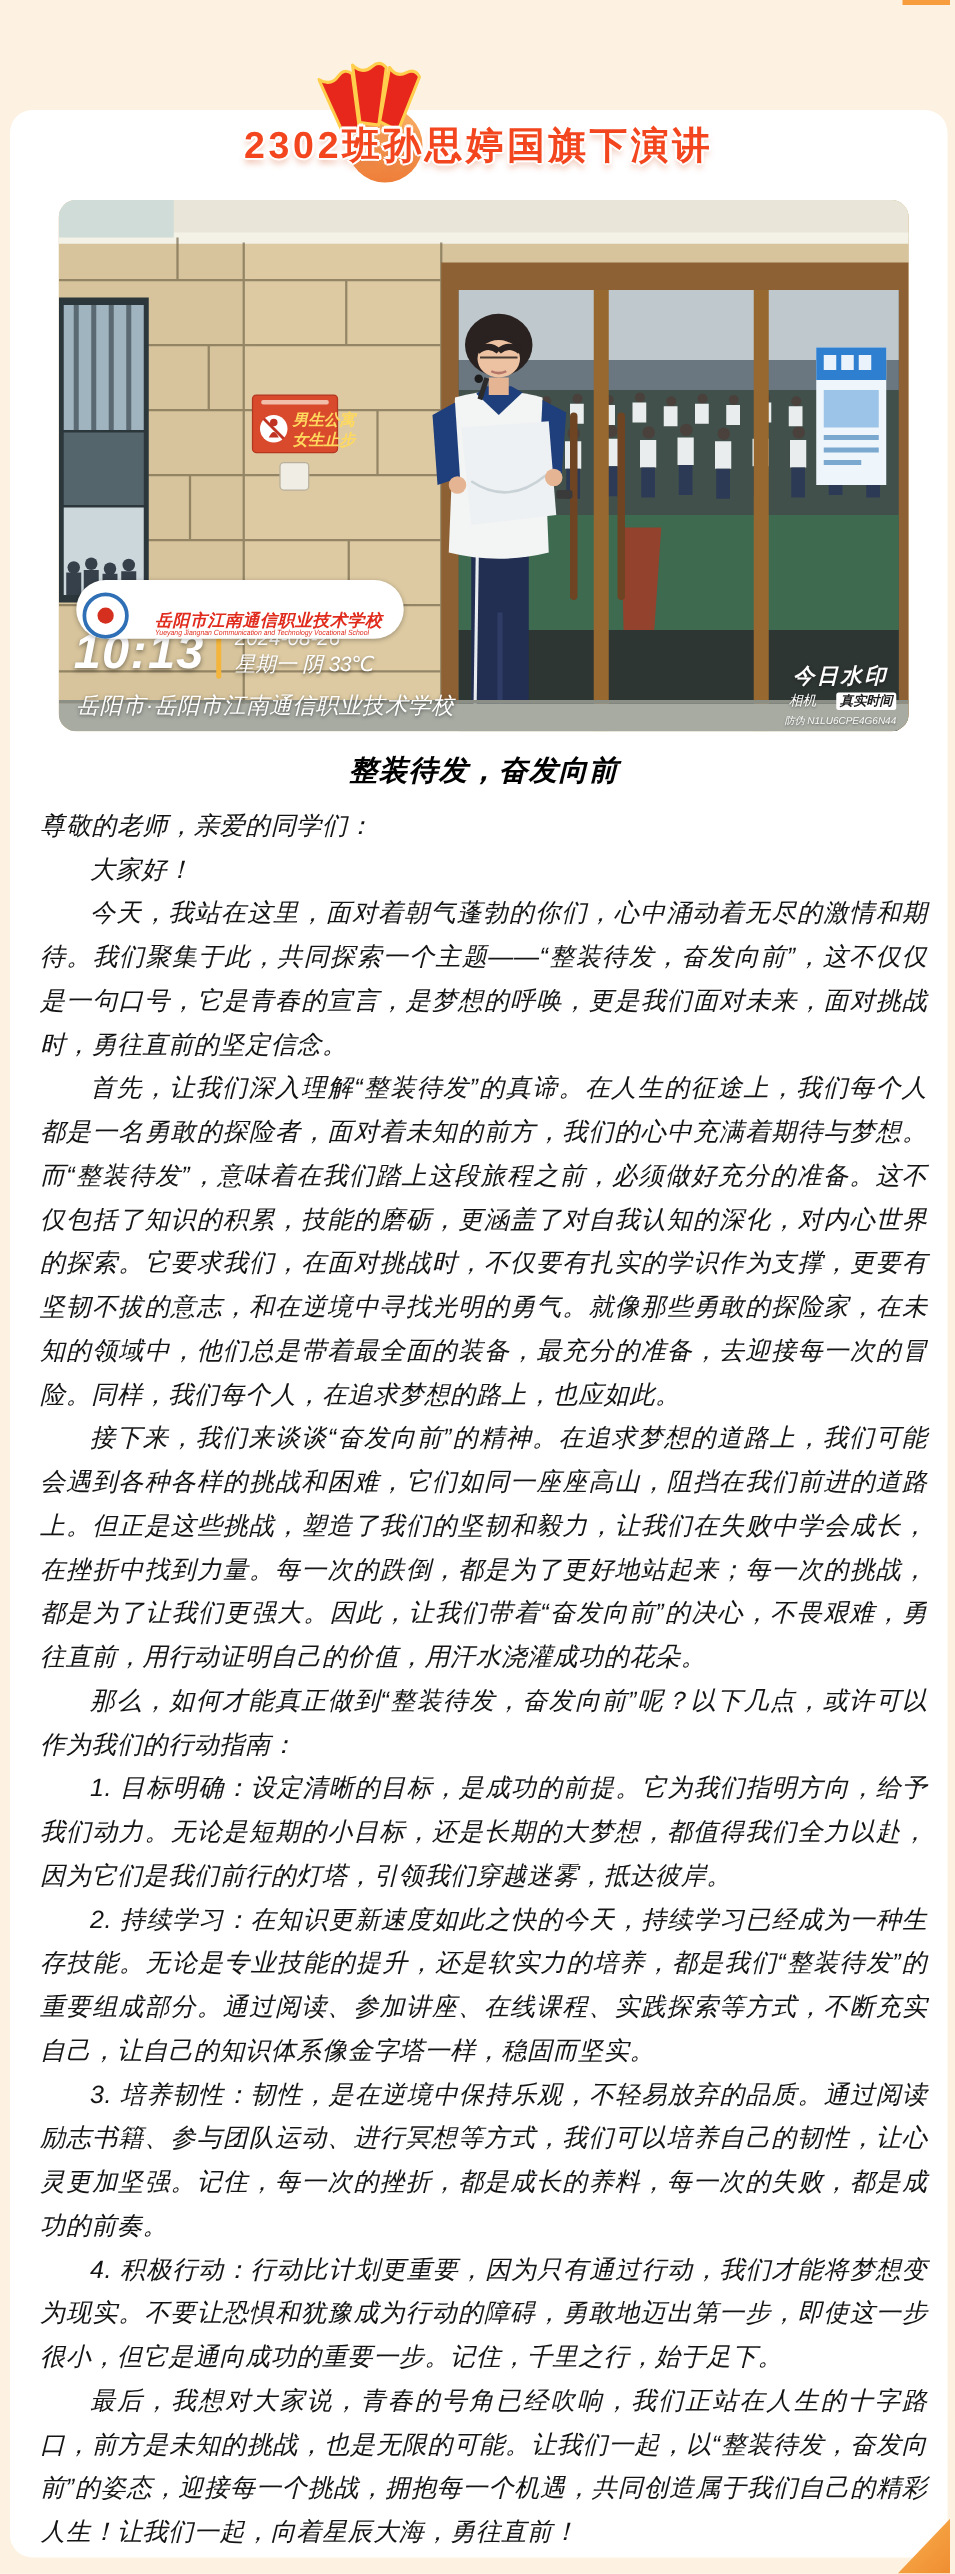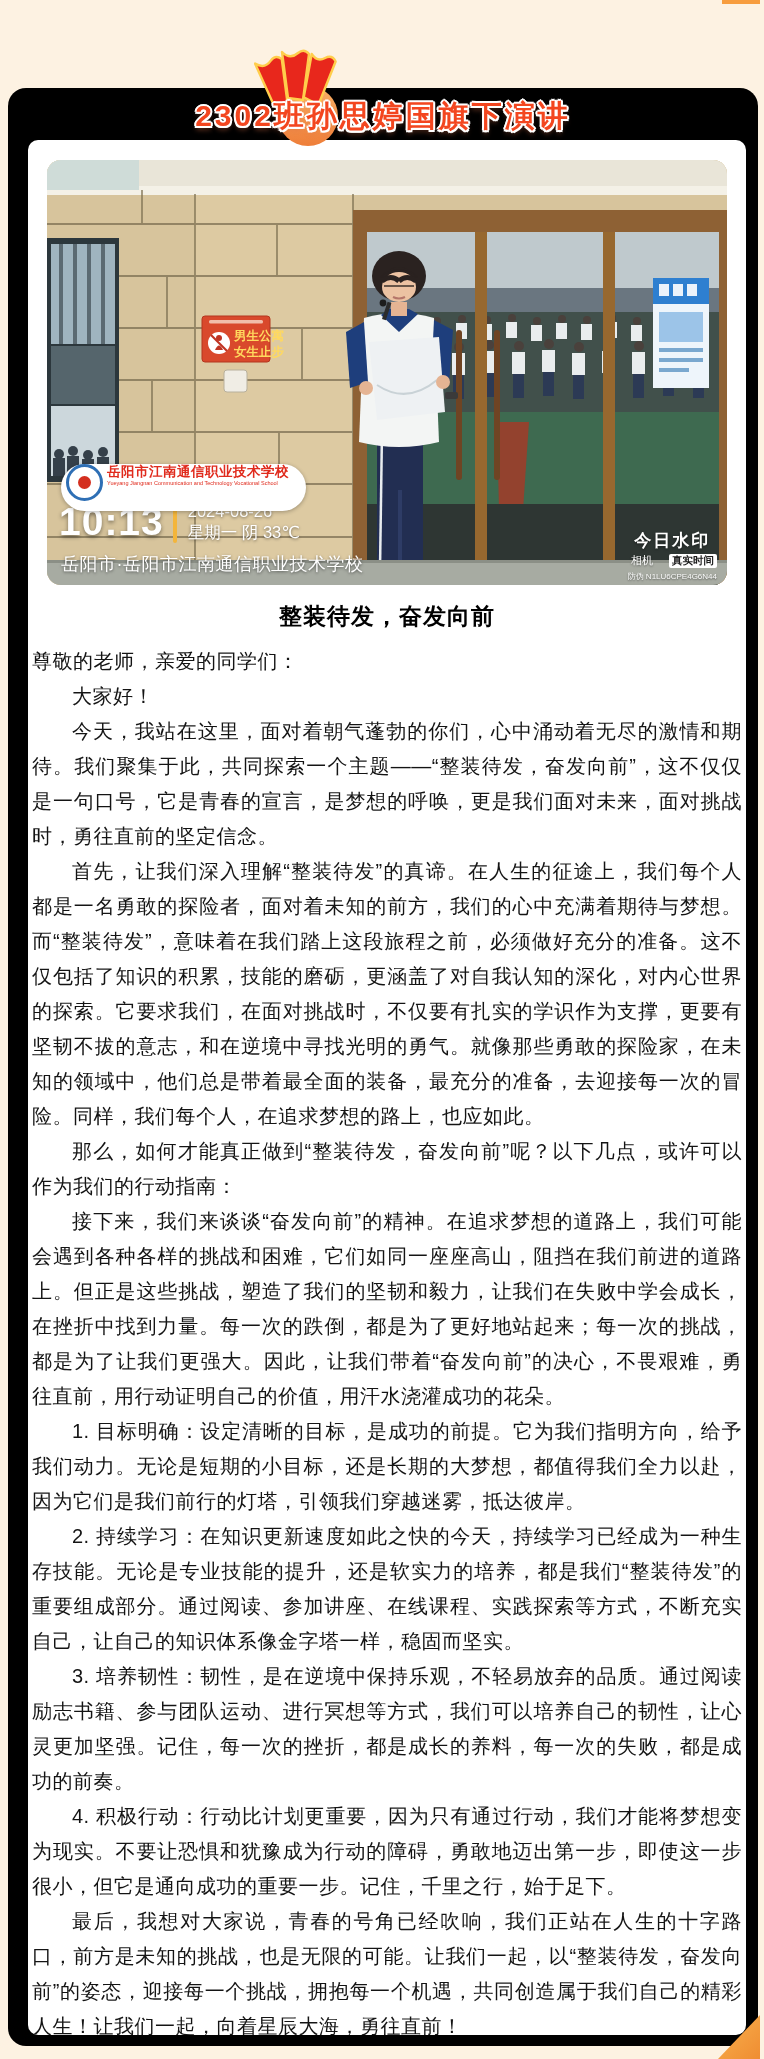--- a/index.html
+++ b/index.html
@@ -3,40 +3,40 @@
 <meta charset="utf-8">
 <style>
   * { box-sizing: border-box; }
   html,body { margin:0; padding:0; }
   body { background:#fdf2e2; font-family:"Liberation Sans","DejaVu Sans",sans-serif; }
   .page { position:relative; width:764px; height:2059px; background:#fdf2e2; overflow:hidden; }
 
   .top-tab { position:absolute; left:722px; top:0; width:38px; height:4px; background:#f79d3e; }
 
   .frame { position:absolute; left:8px; top:88px; width:750px; height:1958px;
-           background:#000000; border-radius:18px; }
+           background:#ffffff; border-radius:18px; }
 
   .emblem { position:absolute; left:246px; top:-46px; width:96px; height:106px; z-index:2; }
 
   .main-title { position:absolute; left:0; right:0; top:8px; margin:0; text-align:center;
     font-size:30px; font-weight:bold; color:#f3461f; letter-spacing:3px; z-index:3;
     text-shadow: 2px 0 #fff, -2px 0 #fff, 0 2px #fff, 0 -2px #fff,
                  1.5px 1.5px #fff, -1.5px 1.5px #fff, 1.5px -1.5px #fff, -1.5px -1.5px #fff,
                  0 4px 5px rgba(220,110,70,.45); }
 
   .card { position:absolute; left:20px; top:52px; width:718px; height:1895px;
-          background:#ffffff; border-radius:10px; overflow:hidden; }
+          background:#ffffff; border-radius:10px; overflow:hidden;font-style:italic; }
 
   .photo { position:relative; margin:20px auto 0; width:680px; height:425px;
            border-radius:14px; overflow:hidden; background:#d7c49c; }
   .photo svg { display:block; width:100%; height:100%; }
 
   
   .badge { position:absolute; left:14px; top:304px; height:47px; background:#ffffff;
-           border-radius:26px; display:flex; align-items:flex-start; gap:4px; padding:0 13px 0 5px;
+           border-radius:26px; display:flex; align-items:flex-end; gap:21px; padding:0 13px 0 5px;
            box-shadow:0 1px 4px rgba(0,0,0,.3); z-index:5; }
   .badge-logo { width:37px; height:37px; border-radius:50%; background:#fff;
                 border:3px solid #2e6fb5; display:flex; align-items:center; justify-content:center; }
   .badge-logo span { width:13px; height:13px; border-radius:50%; background:#d42f1f; display:block; }
   .badge-txt { display:flex; flex-direction:column; line-height:1.15; }
   .badge-cn { color:#e02b1d; font-weight:bold; font-size:13.5px; letter-spacing:.5px; white-space:nowrap; }
   .badge-en { color:#e02b1d; font-size:6px; white-space:nowrap; transform:scaleX(.92); transform-origin:left; }
 
   .time-row { position:absolute; left:12px; top:340px; display:flex; align-items:center; z-index:4; color:#fff; }
   .time-big { font-size:39px; font-weight:bold; letter-spacing:1px;
@@ -316,22 +316,22 @@
       </div>
 
       <h2 class="article-title">整装待发，奋发向前</h2>
 
       <div class="article-body">
 
       <p class="no-indent">尊敬的老师，亲爱的同学们：</p>
           <p>大家好！</p>
           <p>今天，我站在这里，面对着朝气蓬勃的你们，心中涌动着无尽的激情和期待。我们聚集于此，共同探索一个主题——“整装待发，奋发向前”，这不仅仅是一句口号，它是青春的宣言，是梦想的呼唤，更是我们面对未来，面对挑战时，勇往直前的坚定信念。</p>
           <p>首先，让我们深入理解“整装待发”的真谛。在人生的征途上，我们每个人都是一名勇敢的探险者，面对着未知的前方，我们的心中充满着期待与梦想。而“整装待发”，意味着在我们踏上这段旅程之前，必须做好充分的准备。这不仅包括了知识的积累，技能的磨砺，更涵盖了对自我认知的深化，对内心世界的探索。它要求我们，在面对挑战时，不仅要有扎实的学识作为支撑，更要有坚韧不拔的意志，和在逆境中寻找光明的勇气。就像那些勇敢的探险家，在未知的领域中，他们总是带着最全面的装备，最充分的准备，去迎接每一次的冒险。同样，我们每个人，在追求梦想的路上，也应如此。</p>
+          <p>接下来，我们来谈谈“奋发向前”的精神。在追求梦想的道路上，我们可能会遇到各种各样的挑战和困难，它们如同一座座高山，阻挡在我们前进的道路上。但正是这些挑战，塑造了我们的坚韧和毅力，让我们在失败中学会成长，在挫折中找到力量。每一次的跌倒，都是为了更好地站起来；每一次的挑战，都是为了让我们更强大。因此，让我们带着“奋发向前”的决心，不畏艰难，勇往直前，用行动证明自己的价值，用汗水浇灌成功的花朵。</p>
           <p>那么，如何才能真正做到“整装待发，奋发向前”呢？以下几点，或许可以作为我们的行动指南：</p>
-          <p>接下来，我们来谈谈“奋发向前”的精神。在追求梦想的道路上，我们可能会遇到各种各样的挑战和困难，它们如同一座座高山，阻挡在我们前进的道路上。但正是这些挑战，塑造了我们的坚韧和毅力，让我们在失败中学会成长，在挫折中找到力量。每一次的跌倒，都是为了更好地站起来；每一次的挑战，都是为了让我们更强大。因此，让我们带着“奋发向前”的决心，不畏艰难，勇往直前，用行动证明自己的价值，用汗水浇灌成功的花朵。</p>
           <p>1. 目标明确：设定清晰的目标，是成功的前提。它为我们指明方向，给予我们动力。无论是短期的小目标，还是长期的大梦想，都值得我们全力以赴，因为它们是我们前行的灯塔，引领我们穿越迷雾，抵达彼岸。</p>
           <p>2. 持续学习：在知识更新速度如此之快的今天，持续学习已经成为一种生存技能。无论是专业技能的提升，还是软实力的培养，都是我们“整装待发”的重要组成部分。通过阅读、参加讲座、在线课程、实践探索等方式，不断充实自己，让自己的知识体系像金字塔一样，稳固而坚实。</p>
           <p>3. 培养韧性：韧性，是在逆境中保持乐观，不轻易放弃的品质。通过阅读励志书籍、参与团队运动、进行冥想等方式，我们可以培养自己的韧性，让心灵更加坚强。记住，每一次的挫折，都是成长的养料，每一次的失败，都是成功的前奏。</p>
           <p>4. 积极行动：行动比计划更重要，因为只有通过行动，我们才能将梦想变为现实。不要让恐惧和犹豫成为行动的障碍，勇敢地迈出第一步，即使这一步很小，但它是通向成功的重要一步。记住，千里之行，始于足下。</p>
           <p>最后，我想对大家说，青春的号角已经吹响，我们正站在人生的十字路口，前方是未知的挑战，也是无限的可能。让我们一起，以“整装待发，奋发向前”的姿态，迎接每一个挑战，拥抱每一个机遇，共同创造属于我们自己的精彩人生！让我们一起，向着星辰大海，勇往直前！</p>
         </div>
 
     </div>
   </div>
 

